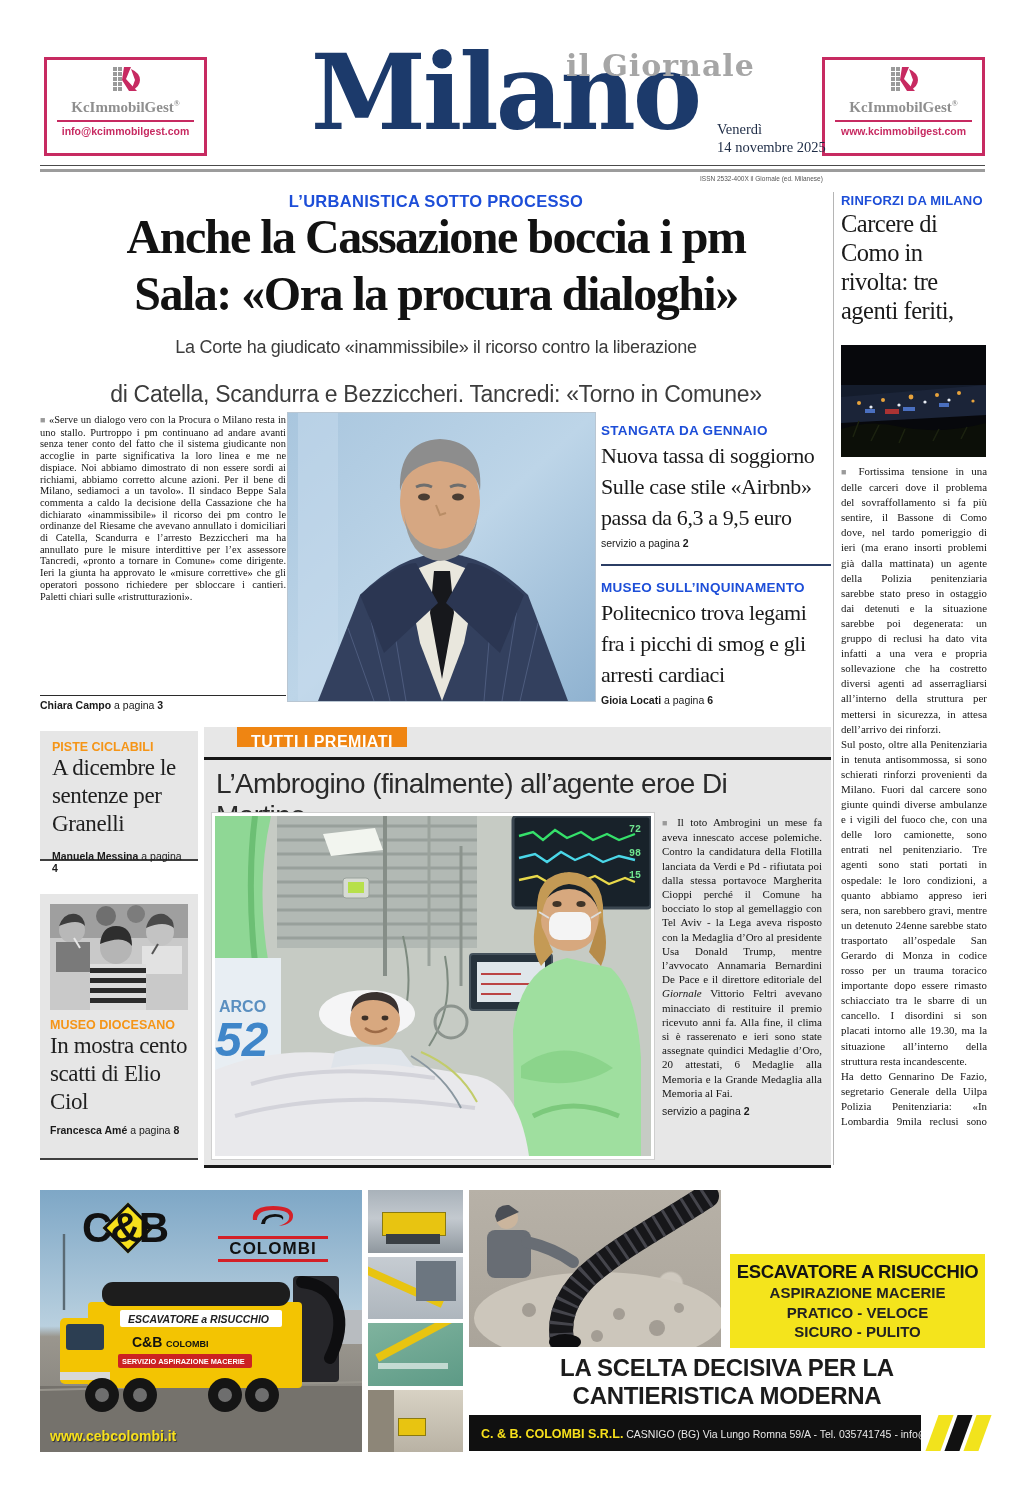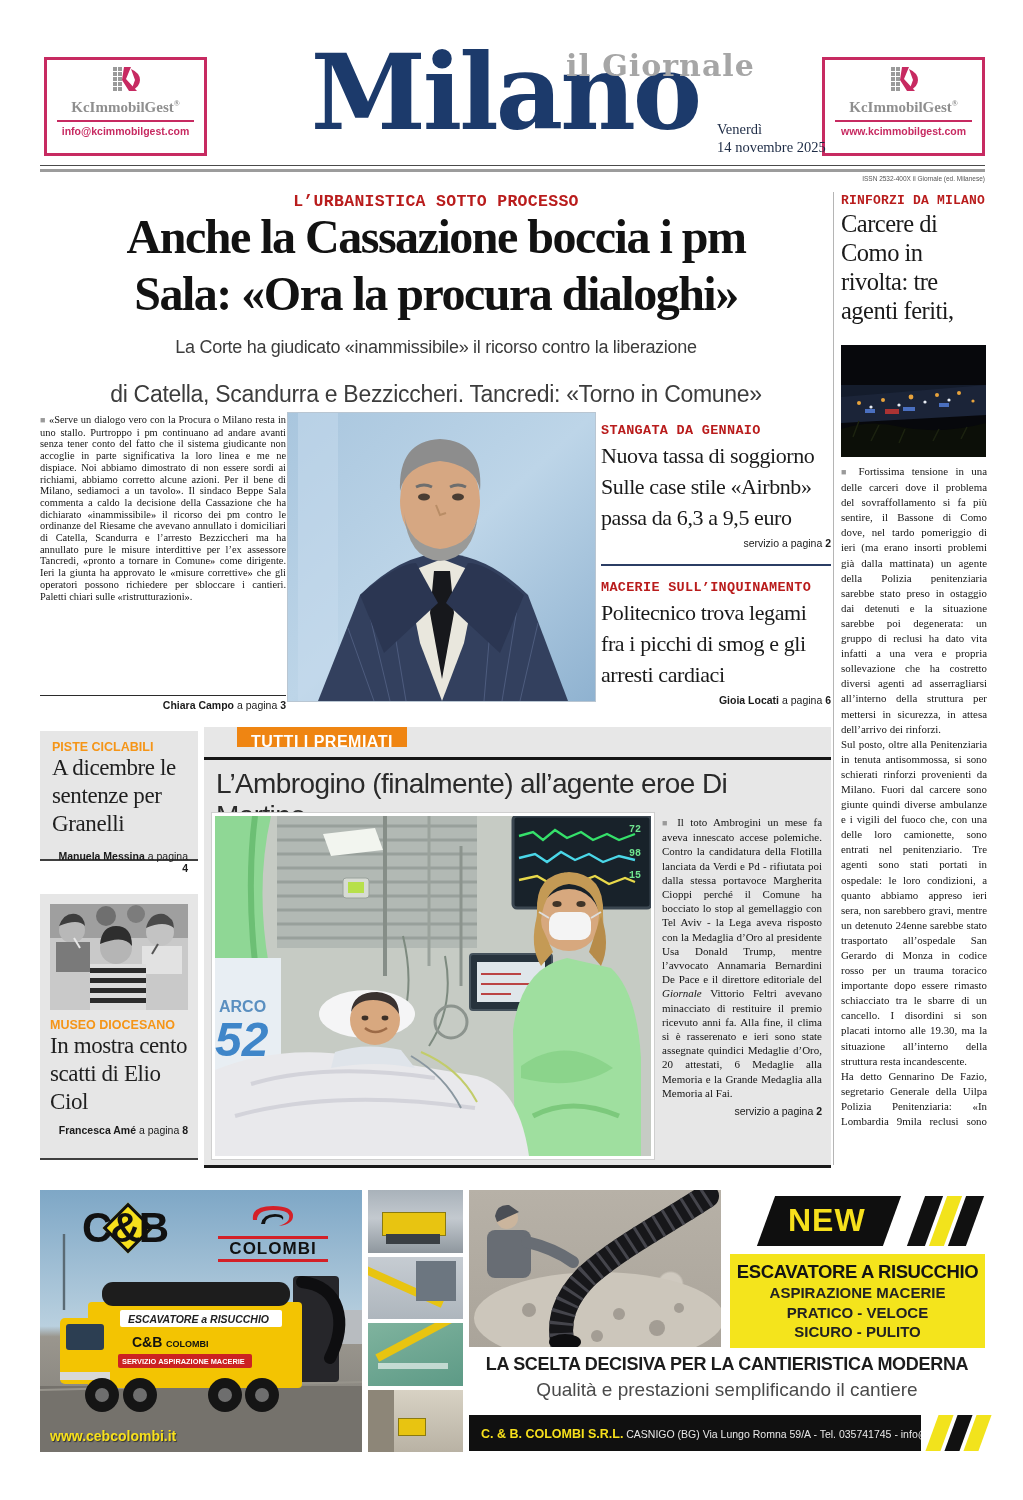--- a/index.html
+++ b/index.html
@@ -3,23 +3,23 @@
 <meta charset="utf-8">
 <style>
   html,body{margin:0;padding:0;background:#ffffff;}
   .page{position:relative;width:1023px;height:1500px;background:#fff;overflow:hidden;
         font-family:"Liberation Sans",sans-serif;color:#151515;}
   .abs{position:absolute;}
   .serif{font-family:"Liberation Serif",serif;}
   .dserif{font-family:"DejaVu Serif",serif;}
   .just{text-align:justify;}
   .ctr{text-align:center;}
-  .rt{text-align:right;}
+  .rt{}
   .b{font-weight:bold;}
-  .kblue{color:#b91c1c;font-weight:bold;font-family:Liberation Mono, monospace;}
+  .kblue{color:#1d4ed8;font-weight:bold;font-family:Liberation Sans, sans-serif;}
   .korange{color:#f59517;font-weight:bold;font-family:"Liberation Sans",sans-serif;}
   .graybox{background:#e6e6e6;border-bottom:2px solid #3f3f3f;box-sizing:border-box;}
   .byline{font-family:"Liberation Sans",sans-serif;font-size:10.5px;color:#1a1a1a;}
   .bullet{color:#9a9a9a;font-size:9px;}
   .photo{overflow:hidden;}
   .adbox{border:3px solid #c72a61;background:#fff;box-sizing:border-box;text-align:center;}
   .adbox .brand{font-family:"Liberation Serif",serif;font-weight:bold;color:#8f8f8f;font-size:15px;}
   .adbox .rule{height:2px;background:#c72a61;margin:4px 10px 3px 10px;}
   .adbox .contact{color:#c72a61;font-weight:bold;font-size:10.5px;}
   .skew{transform:skewX(-20deg);}
@@ -133,21 +133,21 @@
       <path d="M148 92 L152 102 L158 100" stroke="#b98d66" stroke-width="2" fill="none"></path>
     </svg>
   </div>
 
   <div class="abs kblue" style="left:601px;top:423px;width:230px;font-size:13.5px;letter-spacing:.3px;">STANGATA DA GENNAIO</div>
   <div class="abs serif" style="left:601px;top:440px;width:232px;font-size:22px;line-height:31px;letter-spacing:-.4px;color:#1a1a1a;height:96px;overflow:hidden;">Nuova tassa di soggiorno Sulle case stile «Airbnb» passa da 6,3 a 9,5 euro</div>
   <div class="abs rt byline" style="left:601px;top:537px;width:230px;">
     <span>servizio a pagina </span><span class="b">2</span>
   </div>
   <div class="abs" style="left:601px;top:564px;width:230px;height:2px;background:#2b3d64;"></div>
-  <div class="abs kblue" style="left:601px;top:580px;width:230px;font-size:13.5px;letter-spacing:.3px;">MACERIE SULL’INQUINAMENTO</div>
+  <div class="abs kblue" style="left:601px;top:580px;width:230px;font-size:13.5px;letter-spacing:.3px;">MUSEO SULL’INQUINAMENTO</div>
   <div class="abs serif" style="left:601px;top:597px;width:232px;font-size:22px;line-height:31px;letter-spacing:-.4px;color:#1a1a1a;height:96px;overflow:hidden;">Politecnico trova legami fra i picchi di smog e gli arresti cardiaci</div>
   <div class="abs rt byline" style="left:601px;top:694px;width:230px;">
     <span class="b">Gioia Locati</span><span> a pagina </span><span class="b">6</span>
   </div>
 
   <div class="abs" style="left:833px;top:192px;width:1px;height:973px;background:#b5b5b5;"></div>
 
   <div class="abs kblue" style="left:841px;top:193px;width:145px;font-size:13px;letter-spacing:.2px;">RINFORZI DA MILANO</div>
   <div class="abs serif" style="left:841px;top:209px;width:146px;font-size:24.5px;line-height:29px;letter-spacing:-.5px;color:#1a1a1a;height:120px;overflow:hidden;">Carcere di Como in rivolta: tre agenti feriti, uno in ostaggio</div>
 
@@ -399,37 +399,30 @@
         <circle cx="38" cy="28" r="11" fill="#cbb59d"></circle>
         <path d="M26 26 Q28 14 40 15 L50 22 L28 32 Z" fill="#4a4e55"></path>
         <rect x="18" y="40" width="44" height="48" rx="8" fill="#686d74"></rect>
         <path d="M58 52 Q84 58 104 72" stroke="#686d74" stroke-width="12" stroke-linecap="round" fill="none"></path>
         <path d="M238 6 C192 36 152 56 118 86 C96 108 88 130 94 157" stroke="#17171a" stroke-width="24" fill="none" stroke-linecap="round"></path>
         <path d="M238 6 C192 36 152 56 118 86 C96 108 88 130 94 157" stroke="#45454c" stroke-width="24" fill="none" stroke-dasharray="3 8"></path>
         <ellipse cx="96" cy="152" rx="16" ry="8" fill="#0e0e10"></ellipse>
       </svg>
     </div>
 
-    <div class="abs" style="left:690px;top:4px;width:255px;height:55px;">
-      <div class="abs skew" style="left:36px;top:2px;width:126px;height:50px;background:#0f0f0f;"></div>
-      <div class="abs b" style="left:58px;top:8px;font-size:32px;color:#f7e01c;letter-spacing:1px;">NEW</div>
-      <div class="abs skew" style="left:186px;top:2px;width:18px;height:50px;background:#111;"></div>
-      <div class="abs skew" style="left:208px;top:2px;width:15px;height:50px;background:#f2e31c;"></div>
-      <div class="abs skew" style="left:227px;top:2px;width:18px;height:50px;background:#111;"></div>
-    </div>
 
     <div class="abs ctr" style="left:690px;top:64px;width:255px;height:94px;background:#f4e41c;padding-top:7px;box-sizing:border-box;">
       <div class="b" style="font-size:18.5px;color:#141414;letter-spacing:-.4px;">ESCAVATORE A RISUCCHIO</div>
       <div style="font-size:15px;line-height:19.5px;color:#222;font-weight:600;">ASPIRAZIONE MACERIE</div>
       <div style="font-size:15px;line-height:19.5px;color:#222;font-weight:600;">PRATICO - VELOCE</div>
       <div style="font-size:15px;line-height:19.5px;color:#222;font-weight:600;">SICURO - PULITO</div>
     </div>
 
     <div class="abs ctr" style="left:429px;top:164px;width:516px;">
-      <div class="b" style="font-size:18px;color:#1c1c1c;letter-spacing:-.3px;">LA SCELTA DECISIVA PER LA CANTIERISTICA MODERNA</div>
+      <div class="b" style="font-size:24px;color:#1c1c1c;letter-spacing:-.3px;">LA SCELTA DECISIVA PER LA CANTIERISTICA MODERNA</div>
       <div style="font-size:19px;color:#4a4a4a;margin-top:4px;">Qualità e prestazioni semplificando il cantiere</div>
     </div>
 
     <div class="abs" style="left:429px;top:225px;width:452px;height:36px;background:#101010;line-height:36px;padding-left:12px;box-sizing:border-box;white-space:nowrap;overflow:hidden;">
       <span class="b" style="color:#f7e01c;font-size:12.5px;">C. &amp; B. COLOMBI S.R.L.</span><span style="color:#e8e8e8;font-size:10.5px;"> CASNIGO (BG) Via Lungo Romna 59/A - Tel. 035741745 - info@cebcolombi.it</span>
     </div>
     <div class="abs skew" style="left:892px;top:225px;width:15px;height:36px;background:#f2e31c;"></div>
     <div class="abs skew" style="left:911px;top:225px;width:15px;height:36px;background:#111;"></div>
     <div class="abs skew" style="left:930px;top:225px;width:15px;height:36px;background:#f2e31c;"></div>
   </div>

